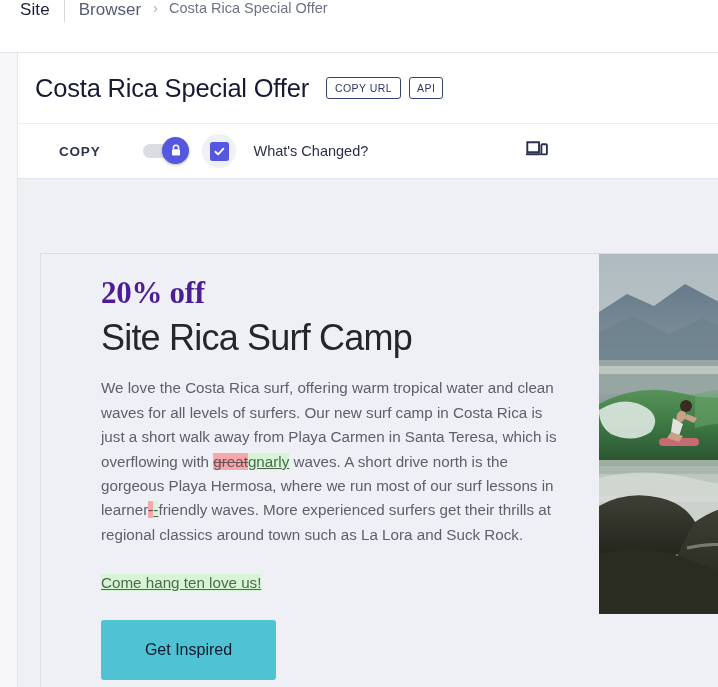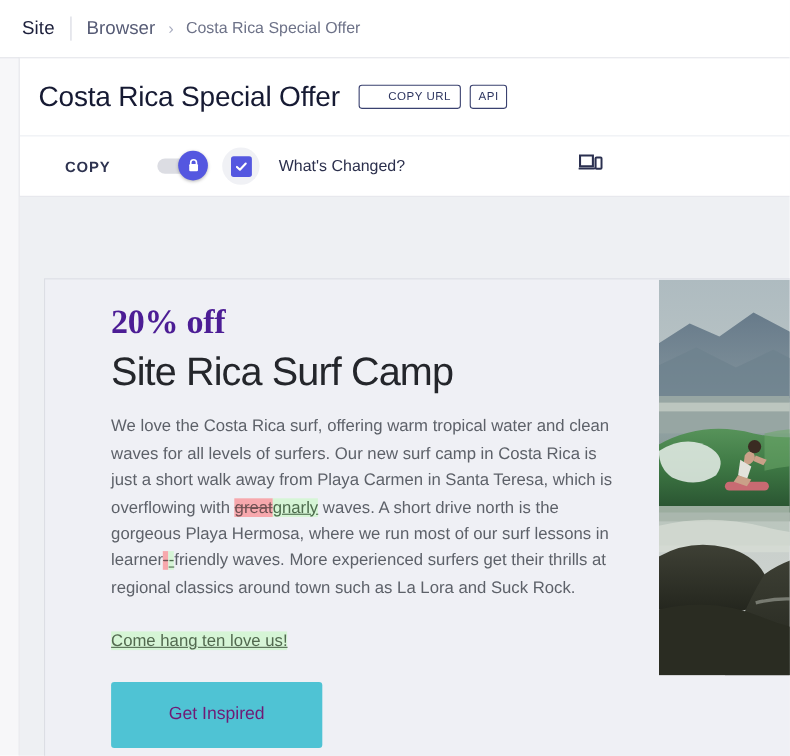--- a/index.html
+++ b/index.html
@@ -8,21 +8,21 @@
     background: #ffffff;
     font-family: "Liberation Sans", sans-serif;
     overflow: hidden;
   }
   .app { position: relative; width: 718px; height: 687px; background:#fafafa; }
 
   
   .breadcrumb-bar {
     position: absolute; left: 0; top: 0; width: 718px; height: 52px;
     background: #ffffff;
-    display: flex; align-items: center;
+    display: flex; 
     padding-left: 20px;
   }
   .bc-site {
     font-size: 17px; color: #1c1f3b; font-weight: 400; letter-spacing: .1px;
   }
   .bc-divider {
     width: 1px; height: 22px; background: #d4d6e0; margin: 0 14px;
   }
   .bc-browser {
     font-size: 17px; color: #565b75; font-weight: 400;
@@ -63,21 +63,21 @@
   .pill-btn {
     margin-left: 17px;
     border: 1px solid #3a416f;
     border-radius: 3px;
     color: #2f3761;
     background: transparent;
     font-family: "Liberation Sans", sans-serif;
     font-size: 10.5px;
     font-weight: 500;
     letter-spacing: .45px;
-    padding: 4px 8px 4px 26px;
+    padding: 4px 8px 4px 8px;
     line-height: 1.15;
     cursor: pointer;
     white-space: nowrap;
   }
   .pill-btn.api { margin-left: 8px; padding: 4px 7px; }
 
   
   .tab-row {
     position: absolute; left: 0; top: 71px; width: 700px; height: 55px;
     border-bottom: 1px solid #e4e5ea;
@@ -205,23 +205,23 @@
   .promo-link {
     font-size: 15.2px;
     color: #52694f;
     background: #d6f5d6;
     text-decoration: underline;
     font-weight: 400;
   }
   .cta {
     display: inline-flex; align-items: center; justify-content: center;
     margin-top: 28px;
-    width: 192px; height: 60px;
+    width: 175px; height: 60px;
     background: #4fc3d4;
-    color: #701a75;
+    color: #0f172a;
     border: none; border-radius: 3px;
     font-family: "Liberation Sans", sans-serif;
     font-size: 16px; font-weight: 400;
     cursor: pointer;
   }
 
   
   .photo-col {
     position: absolute; left: 558px; top: 0;
     width: 202px; height: 360px;

